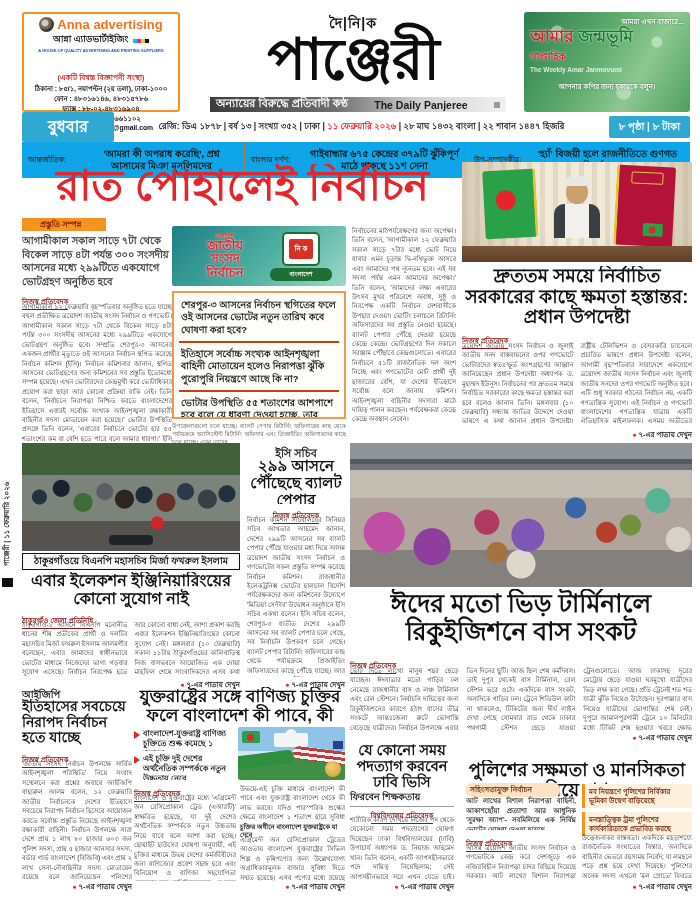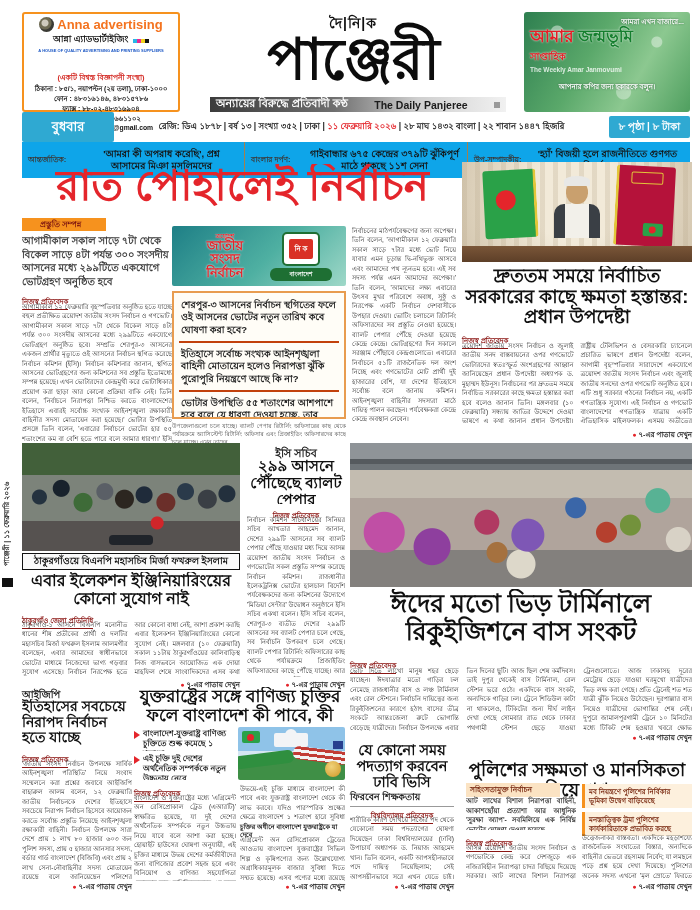--- a/index.html
+++ b/index.html
@@ -75,21 +75,21 @@
     <div style="line-height:1;">
       <span style="font-size:17px;font-weight:900;color:#e41e26;text-shadow:0 0 2px #fff;">আমার</span>
       <span style="font-size:17px;font-weight:900;color:#157f2e;text-shadow:0 0 2px #fff;">জন্মভূমি</span>
     </div>
     <div style="font-size:10px;font-weight:bold;color:#e41e26;text-shadow:0 0 2px #fff;margin-top:4px;">সাপ্তাহিক</div>
     <div style="font-size:6.5px;font-weight:bold;color:rgba(255,255,255,.8);">The Weekly Amar Janmovumi</div>
     <div style="text-align:center;font-size:7px;font-weight:bold;color:#fff;margin-top:8px;text-shadow:0 0 2px #2e5f3a;">আপনার কপির জন্য হকারকে বলুন।</div>
   </div>
 
   <div class="abs" style="left:22px;top:116px;width:668px;height:22px;display:flex;align-items:center;gap:6px;">
-    <div class="cyanbox" style="width:92px;height:30px;font-size:13px;">বুধবার</div>
+    <div class="cyanbox" style="width:92px;height:30px;font-size:16px;">বুধবার</div>
     <div style="flex:1;text-align:center;font-size:8.5px;font-weight:bold;color:#222;white-space:nowrap;overflow:hidden;">
       <span>রেজি: ডিএ ১৮৭৮ | বর্ষ ১৩ | সংখ্যা ৩৫২ | ঢাকা |</span>
       <span style="color:#e4252b;">১১ ফেব্রুয়ারি ২০২৬</span>
       <span>| ২৮ মাঘ ১৪৩২ বাংলা | ২২ শাবান ১৪৪৭ হিজরি</span>
     </div>
     <div class="cyanbox" style="width:81px;height:22px;font-size:10px;">৮ পৃষ্ঠা | ৮ টাকা</div>
   </div>
 
   <div class="abs" style="left:22px;top:142px;width:668px;height:36px;background:#0ea5e9;display:flex;align-items:stretch;">
     <div class="kicker-cell">
@@ -252,21 +252,21 @@
   <div class="abs" style="left:350px;top:790px;width:104px;text-align:left;font-size:9.5px;font-weight:bold;color:#222;border-bottom:1px solid #999;padding-bottom:1px;">ফিরবেন শিক্ষকতায়</div>
   <div class="abs" style="left:350px;top:804px;width:104px;text-align:center;">
     <span class="byline">বিশ্ববিদ্যালয় প্রতিবেদক</span>
   </div>
   <div class="abs body-txt" style="left:350px;top:815px;width:104px;height:64px;">শারীরিক কারণ দেখিয়ে নিজের পদ থেকে যেকোনো সময় পদত্যাগের ঘোষণা দিয়েছেন ঢাকা বিশ্ববিদ্যালয়ের (ঢাবি) উপাচার্য অধ্যাপক ড. নিয়াজ আহমেদ খান। তিনি বলেন, একটি আপসহীনভাবে পদে দায়িত্ব নিয়েছিলাম; সেই আপসহীনভাবে সরে এখন যেতে চাই। তাই আমি ভিসির দায়িত্ব থেকে সরে দাঁড়াতে চাই। এরই সঙ্গে ভবিষ্যতে এই দায়িত্ব থেকে সরে আবার শিক্ষকতায় ফিরতে চাই। মঙ্গলবার (১০ ফেব্রুয়ারি) বিকেলে ঢাকা বিশ্ববিদ্যালয়ের অমর একুশে হলে আয়োজিত এক সভায় আনুষ্ঠানিক এ ঘোষণা দেন।</div>
   <div class="abs cont" style="left:364px;top:881px;width:90px;">
     <span class="cdot">●</span><span>৭-এর পাতায় দেখুন</span>
   </div>
 
   <div class="abs hl" style="left:462px;top:740px;width:230px;height:40px;font-size:18px;margin-top:20px;">পুলিশের সক্ষমতা ও মানসিকতা নিয়ে প্রশ্ন</div>
-  <div class="abs" style="left:466px;top:783px;width:94px;background:#fbe3c3;color:#7a2a12;font-weight:bold;font-size:7.5px;padding:1px 4px;box-sizing:border-box;">সহিংসতামুক্ত নির্বাচন</div>
+  <div class="abs" style="left:466px;top:783px;width:94px;background:#fbe3c3;color:#7a2a12;font-weight:bold;font-size:7.5px;padding:1px 4px;box-sizing:border-box;border-radius:6px;">সহিংসতামুক্ত নির্বাচন</div>
   <div class="abs" style="left:466px;top:796px;width:110px;height:34px;font-size:6.8px;font-weight:600;color:#333;line-height:1.4;text-align:justify;overflow:hidden;">আট লাখের বিশাল নিরাপত্তা বাহিনী, আকাশছোঁয়া প্রত্যাশা আর আধুনিক 'সুরক্ষা অ্যাপ'- সবমিলিয়ে এক নির্বিঘ্ন ভোটের ঘোষণা দেওয়া হয়েছে</div>
   <div class="abs" style="left:466px;top:832px;">
     <span class="byline">নিজস্ব প্রতিবেদক</span>
   </div>
   <div class="abs body-txt" style="left:466px;top:843px;width:110px;height:36px;">আসন্ন ত্রয়োদশ জাতীয় সংসদ নির্বাচন ও গণভোটকে কেন্দ্র করে দেশজুড়ে এক নজিরবিহীন নিরাপত্তা চাদর বিছিয়ে দিয়েছে সরকার। আট লাখের বিশাল নিরাপত্তা বাহিনী, আকাশছোঁয়া প্রত্যাশা আর আধুনিক 'সুরক্ষা অ্যাপ'- সবমিলিয়ে এক নির্বিঘ্ন ভোটের ঘোষণা। নিছক গাণিতিক এই প্রস্তুতির আড়ালে ঘুরে ফিরে আসছে এক</div>
 
   <div class="abs" style="left:582px;top:784px;width:110px;">
     <div class="pol-bullet">মব নিয়ন্ত্রণে পুলিশের নির্বিকার ভূমিকা উদ্বেগ বাড়িয়েছে</div>
     <div class="pol-bullet">মনস্তাত্ত্বিক ট্রমা পুলিশের কার্যকারিতাকে প্রভাবিত করছে</div>
   </div>

